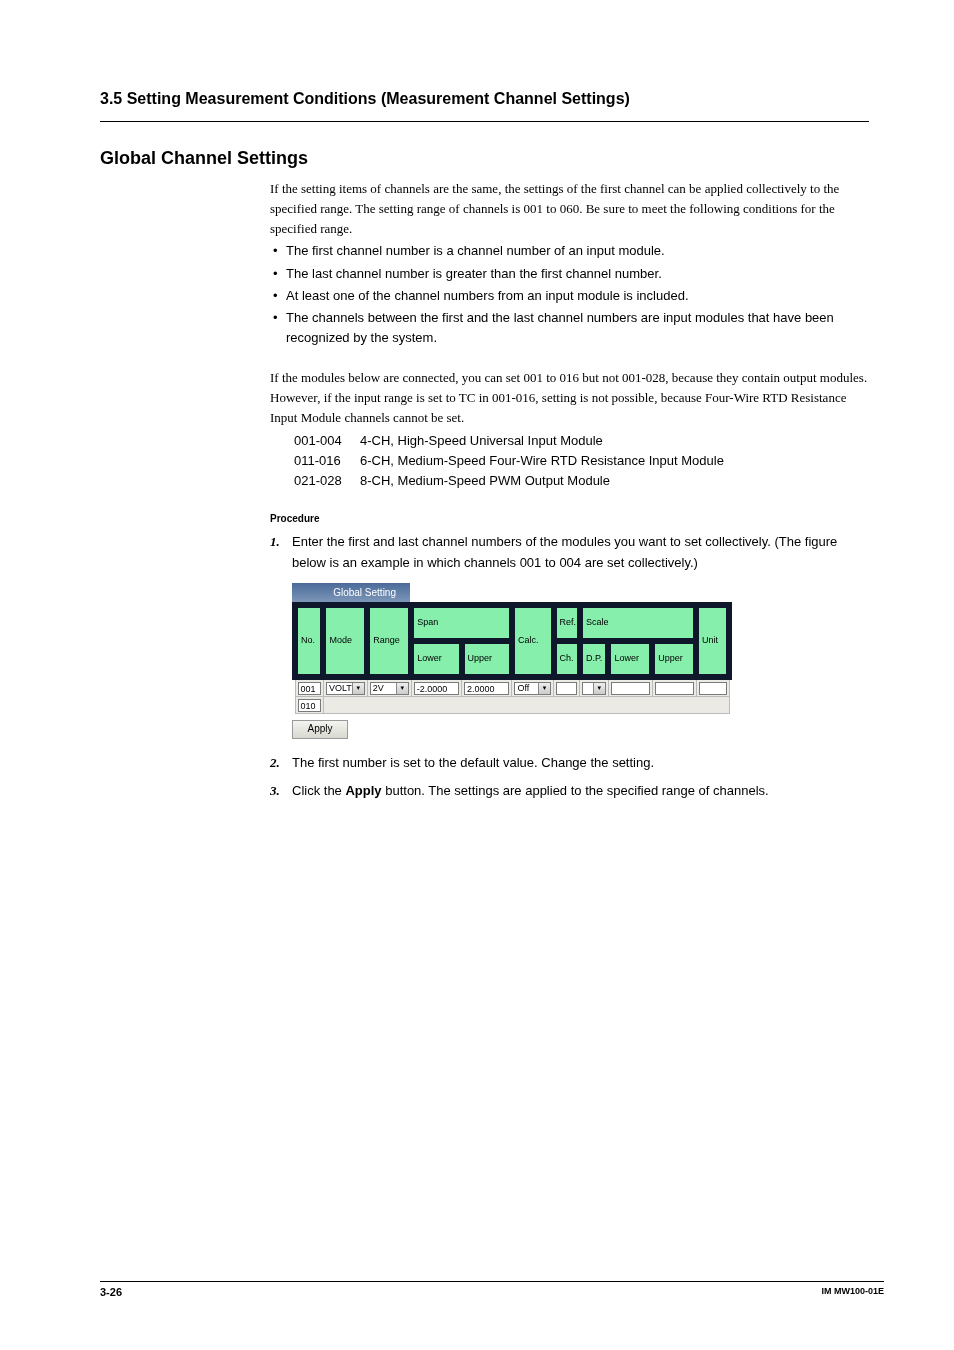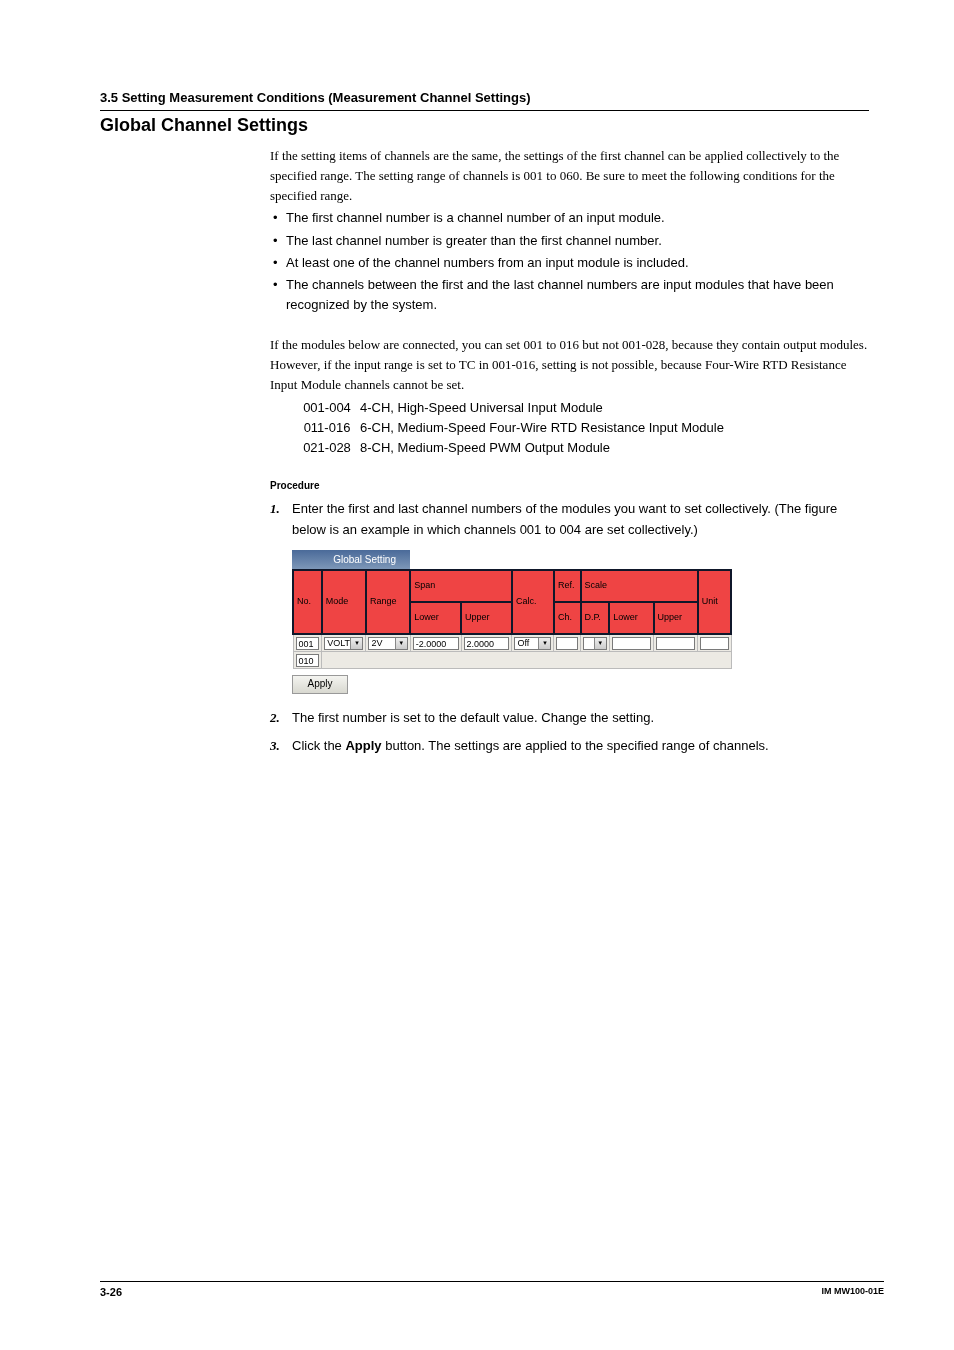--- a/index.html
+++ b/index.html
@@ -8,25 +8,25 @@
     font-family: Arial, Helvetica, sans-serif;
     color: #000;
     width: 954px;
     height: 1350px;
     position: relative;
   }
   .page {
     padding: 90px 85px 0 100px;
   }
   .breadcrumb {
-    font-size: 13px;
+    font-size: 16px;
     font-weight: bold;
     border-bottom: 1.5px solid #000;
-    padding-bottom: 5px;
-    margin-bottom: 4px;
+    padding-bottom: 13px;
+    margin-bottom: 26px;
   }
   .h2 {
     font-size: 18px;
     font-weight: bold;
     margin-bottom: 10px;
   }
   .body-block {
     margin-left: 170px;
     font-size: 13px;
     line-height: 1.55;
@@ -46,21 +46,20 @@
   ul.cond li::before {
     content: "•";
     position: absolute;
     left: 3px;
     top: 0;
   }
   .gap { height: 18px; }
   .module-list {
     margin-left: 24px;
     margin-top: 2px;
-    text-align: center;
   }
   .module-row { display: flex; }
   .module-row .range { width: 66px; flex-shrink: 0; }
   .subhead {
     font-size: 10px;
     font-weight: bold;
     margin-top: 20px;
     margin-bottom: 6px;
   }
   ol.steps {
@@ -101,22 +100,22 @@
     font-size: 10px;
     width: 90px;
     text-align: right;
   }
   .ui-table {
     border-collapse: collapse;
     width: 100%;
     table-layout: fixed;
   }
   .ui-table th {
-    background: #ef4444;
-    border: 2px solid #0f172a;
+    background: #86efac;
+    border: 6px solid #0f172a;
     font-weight: normal;
     text-align: left;
     padding: 8px 3px;
     font-size: 9px;
     height: 12px;
   }
   .ui-table td {
     border: 1px solid #bbb;
     background: #eceae4;
     padding: 1px 2px;

